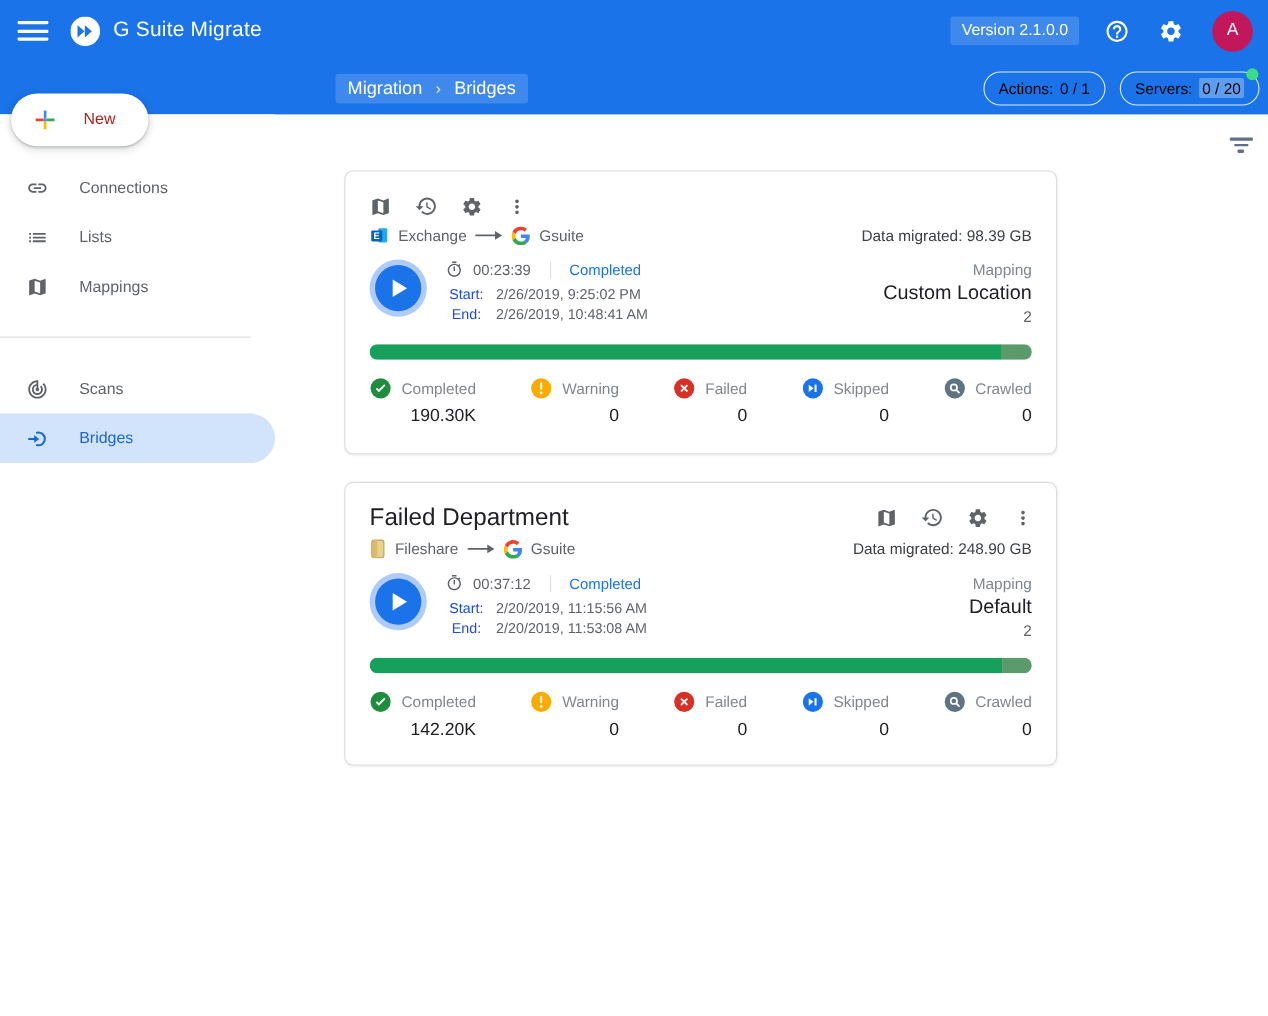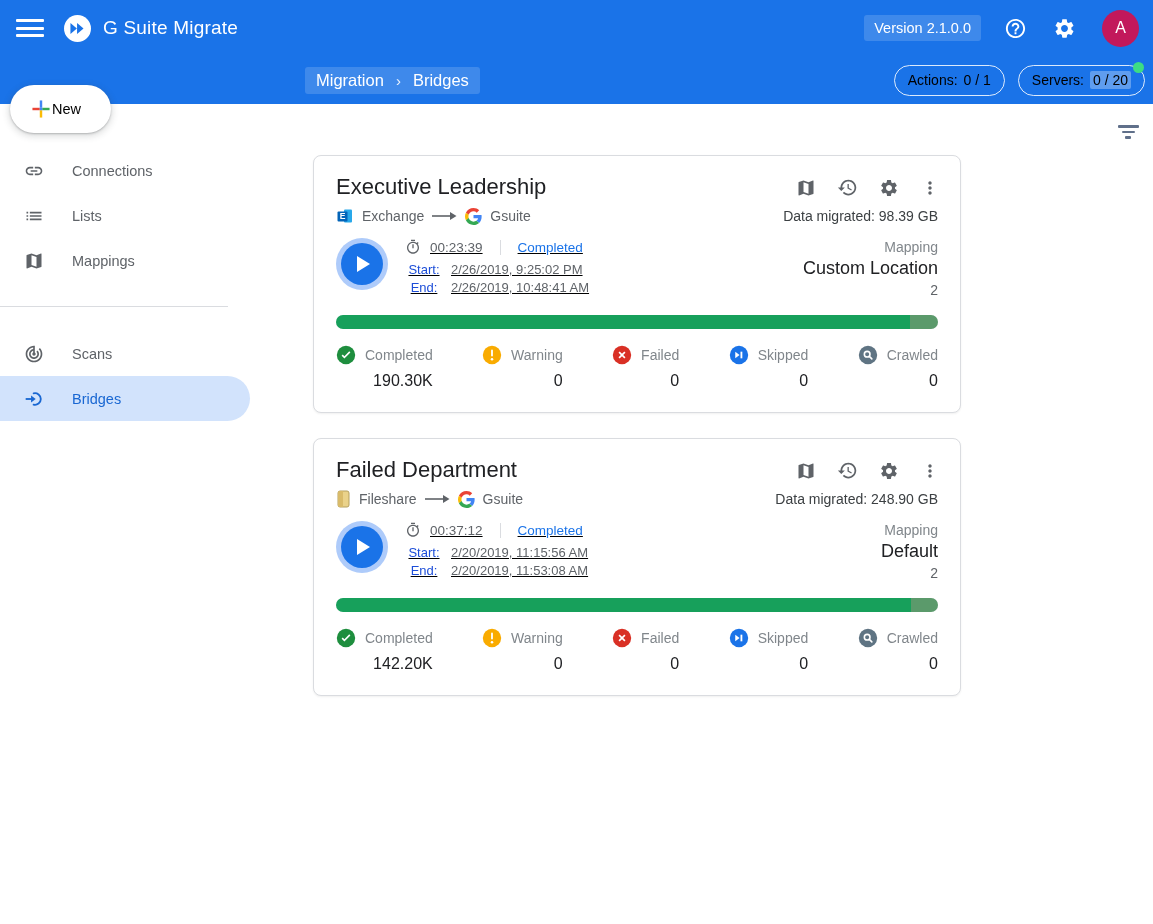--- a/index.html
+++ b/index.html
@@ -25,21 +25,21 @@
   .crumb { color:#fff; cursor:pointer; }
   .crumb-sep { color:rgba(255,255,255,.9); font-size:15px; }
   .crumb-current { font-weight:500; }
   .pills { margin-left:auto; margin-right:8px; display:flex; gap:13px; }
   .pill { position:relative; height:31px; border:1px solid rgba(255,255,255,.85); border-radius:16px; background:none; color:#000000; font-size:14px; padding:0 13px; display:flex; align-items:center; gap:6px; cursor:pointer; font-family:inherit; }
   .pill .val-hl { background:rgba(255,255,255,.3); border-radius:2px; padding:1px 3px; }
   .server-dot { position:absolute; top:-4px; right:0px; width:11px; height:11px; border-radius:50%; background:#3ddc84; }
 
   
   .sidebar { position:absolute; top:104px; left:0; width:250px; height:820px; background:#fff; }
-  .new-btn { position:absolute; top:-19px; left:10px; height:48px; padding:0 30px 0 20px; background:#fff; border:none; border-radius:24px; display:flex; align-items:center; font-size:14.5px; font-weight:500; color:#000000; cursor:pointer; box-shadow:0 1px 2px rgba(60,64,67,.3), 0 2px 6px 2px rgba(60,64,67,.15); font-family:inherit; }
+  .new-btn { position:absolute; top:-19px; left:10px; height:48px; padding:0 30px 0 20px; background:#fff; border:none; border-radius:24px; display:flex; align-items:center; gap:24px; font-size:14.5px; font-weight:500; color:#b91c1c; cursor:pointer; box-shadow:0 1px 2px rgba(60,64,67,.3), 0 2px 6px 2px rgba(60,64,67,.15); font-family:inherit; }
   .nav { padding-top:44px; }
   .nav-item { height:45px; display:flex; align-items:center; padding-left:24px; gap:28px; font-size:14.5px; color:#5f6368; cursor:pointer; }
   .nav-item svg { flex:none; }
   .sidebar-divider { height:1px; background:#dadce0; margin:23px 22px 24px 0; }
   .nav-item.selected { background:#d2e3fc; border-radius:0 24px 24px 0; color:#1967d2; font-weight:500; }
 
   
   .filter-btn { position:absolute; left:1116px; top:123px; width:24px; height:20px; background:none; border:none; cursor:pointer; display:flex; flex-direction:column; align-items:center; gap:3px; padding-top:2px; }
   .filter-btn i { display:block; height:2.6px; border-radius:1px; background:#60708a; }
   .filter-btn i:nth-child(1){width:21px;} .filter-btn i:nth-child(2){width:13px;} .filter-btn i:nth-child(3){width:6px;}
@@ -54,21 +54,21 @@
 
   .card-sub { display:flex; align-items:center; justify-content:space-between; padding:7px 22px 0; }
   .route { display:flex; align-items:center; gap:8px; font-size:14px; color:#5f6368; }
   .data-migrated { font-size:14px; color:#3c4043; }
 
   .card-mid { display:flex; padding:13px 22px 0; }
   .play-btn { width:52px; height:52px; border-radius:50%; background:#aecbfa; border:none; cursor:pointer; display:flex; align-items:center; justify-content:center; flex:none; }
   .play-inner { width:42px; height:42px; border-radius:50%; background:#1a73e8; display:flex; align-items:center; justify-content:center; }
   .play-tri { width:0; height:0; border-style:solid; border-width:8px 0 8px 13px; border-color:transparent transparent transparent #fff; margin-left:3px; }
 
-  .timer-block { margin-left:17px; padding-top:1px;text-decoration:underline; }
+  .timer-block { margin-left:17px; padding-top:1px; }
   .timer-row { display:flex; align-items:center; gap:9px; }
   .duration { font-size:13.5px; color:#5f6368; }
   .status-sep { width:1px; height:15px; background:#dadce0; margin:0 8px; }
   .status { font-size:13.5px; color:#1a73e8; font-weight:500; }
   .time-grid { margin-top:6px; font-size:13px; line-height:17.5px; display:grid; grid-template-columns:38px auto; column-gap:8px; }
   .t-label { color:#1d4ed8;text-align:center; } .t-value { color:#5f6368; }
 
   .mapping-block { margin-left:auto; text-align:right; padding-top:1px; }
   .mapping-label { font-size:14px; color:#80868b; }
   .mapping-name { font-size:18px; color:#202124; margin-top:3px; }
@@ -189,21 +189,20 @@
   </aside>
 
   <button class="filter-btn" aria-label="filter">
     <i></i>
       <i></i>
       <i></i>
   </button>
 
   <section class="card card1">
     <div class="card-head">
-      <h2 class="card-title">Executive Leadership</h2>
       <div class="card-tools">
         <button class="icon-btn">
             <svg width="20" height="20" viewBox="0 0 24 24" fill="#5f6368">
               <path d="M20.5 3l-.16.03L15 5.1 9 3 3.36 4.9c-.21.07-.36.25-.36.48V20.5c0 .28.22.5.5.5l.16-.03L9 18.9l6 2.1 5.64-1.9c.21-.07.36-.25.36-.48V3.5c0-.28-.22-.5-.5-.5zM15 19l-6-2.11V5l6 2.11V19z"></path>
             </svg>
           </button>
         <button class="icon-btn">
             <svg width="21" height="21" viewBox="0 0 24 24" fill="#5f6368">
               <path d="M13 3c-4.97 0-9 4.03-9 9H1l3.89 3.89.07.14L9 12H6c0-3.87 3.13-7 7-7s7 3.13 7 7-3.13 7-7 7c-1.93 0-3.68-.79-4.94-2.06l-1.42 1.42C8.27 19.99 10.51 21 13 21c4.97 0 9-4.03 9-9s-4.03-9-9-9zm-1 5v5l4.28 2.54.72-1.21-3.5-2.08V8H12z"></path>
             </svg>

